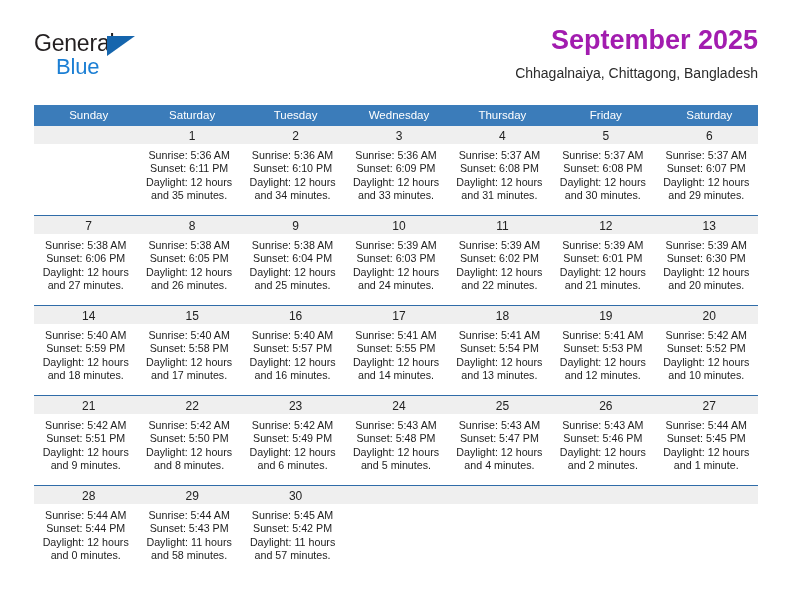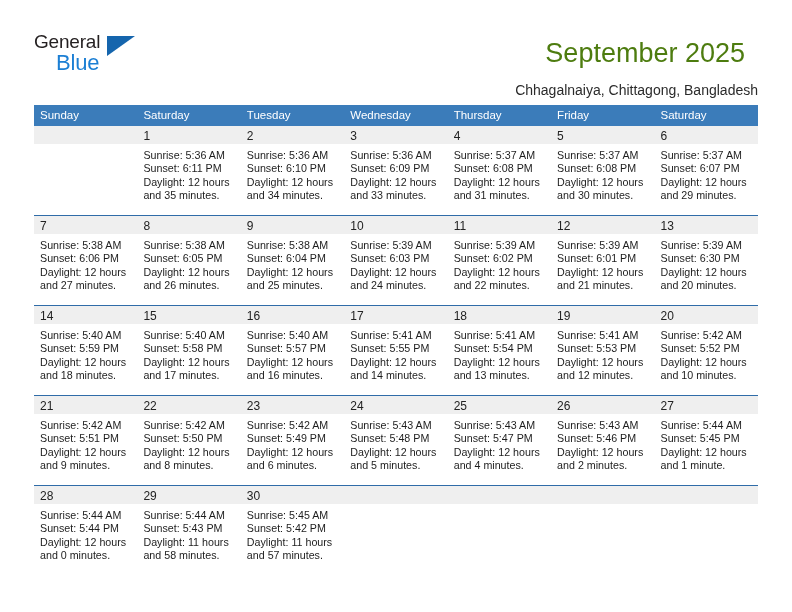--- a/index.html
+++ b/index.html
@@ -30,21 +30,21 @@
     height: 72px;
   }
   .logo {
     position: absolute;
     left: 0;
     top: 6px;
     width: 120px;
     height: 52px;
   }
   .logo-general {
-    font-size: 19px;
+    font-size: 23px;
     color: #231f20;
     letter-spacing: -0.2px;
     line-height: 1;
     display: block;
     font-family: "Liberation Sans", sans-serif;
   }
   .logo-blue {
     font-size: 22px;
     color: #1c7fd4;
     letter-spacing: -0.2px;
@@ -65,39 +65,40 @@
   }
 
   .title-wrap {
     position: absolute;
     right: 0;
     top: 0;
     text-align: right;
   }
   .cal-title {
     font-size: 27px;
-    color: #4d7c0f;
+    color: #a21caf;
     line-height: 1.1;
     white-space: nowrap;
-    font-weight: normal;
-    margin: 13px;
+    font-weight: bold;
+    margin: 0;
   }
   .cal-subtitle {
     font-size: 14px;
     color: #2b2b2b;
     margin-top: 9px;
     white-space: nowrap;
   }
 
   
   .calendar {
     position: absolute;
     left: 34px;
     top: 105px;
     width: 724px;
+    text-align: center;
   }
   .weekday-row {
     display: flex;
     background: #3b7cba;
     height: 21px;
   }
   .weekday {
     flex: 1 1 0;
     color: #ffffff;
     font-size: 11.5px;

